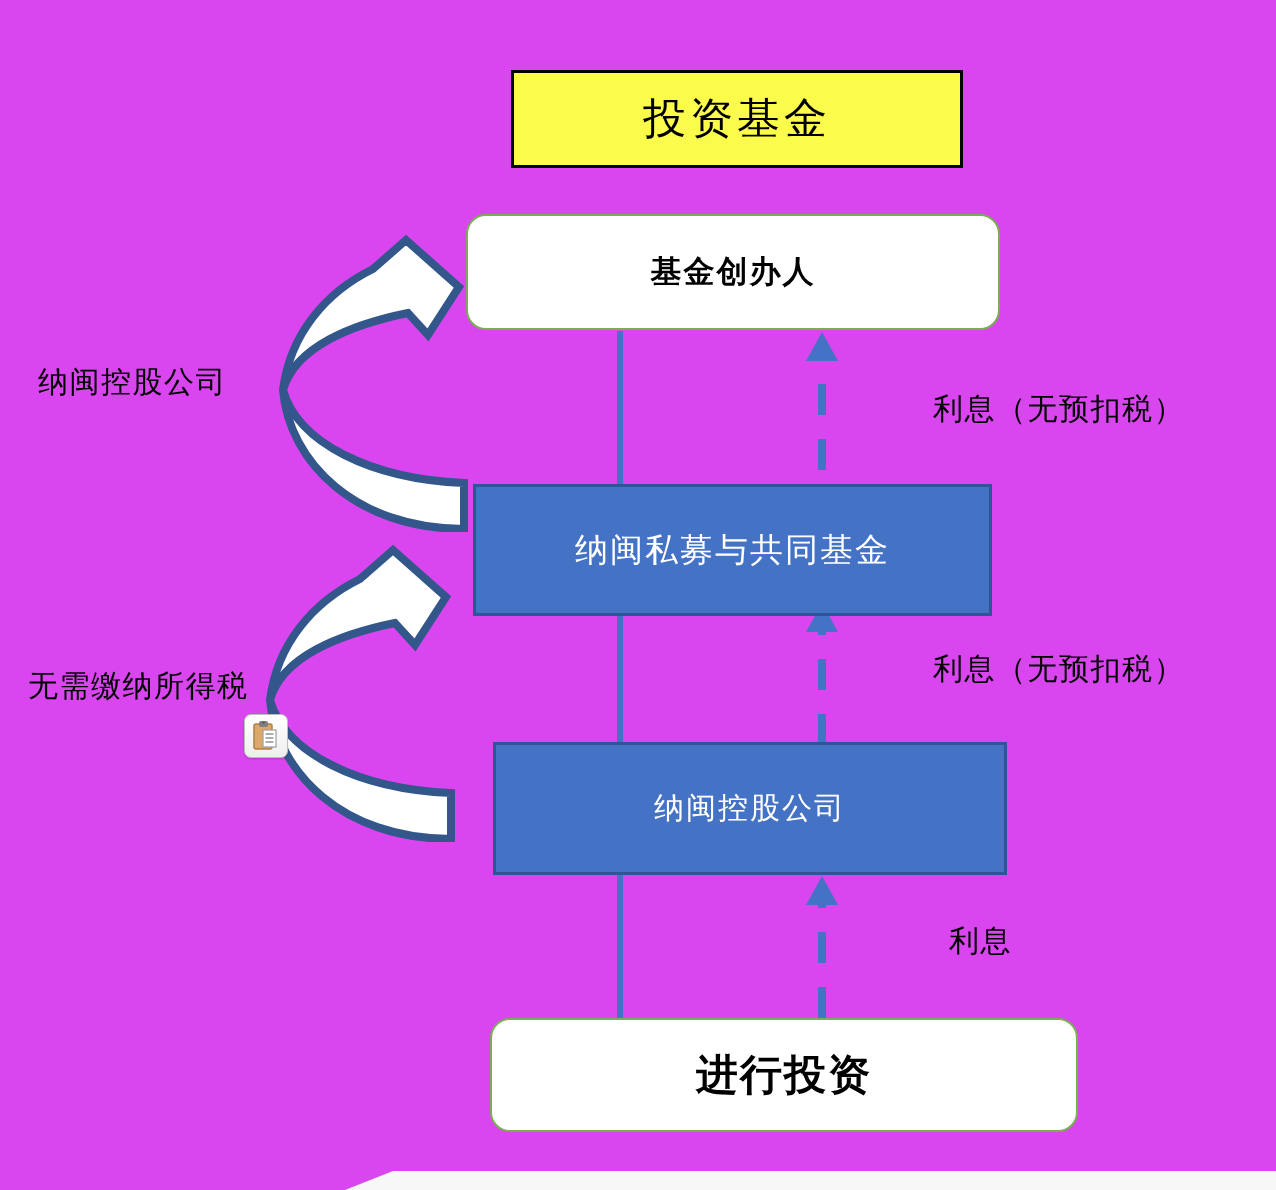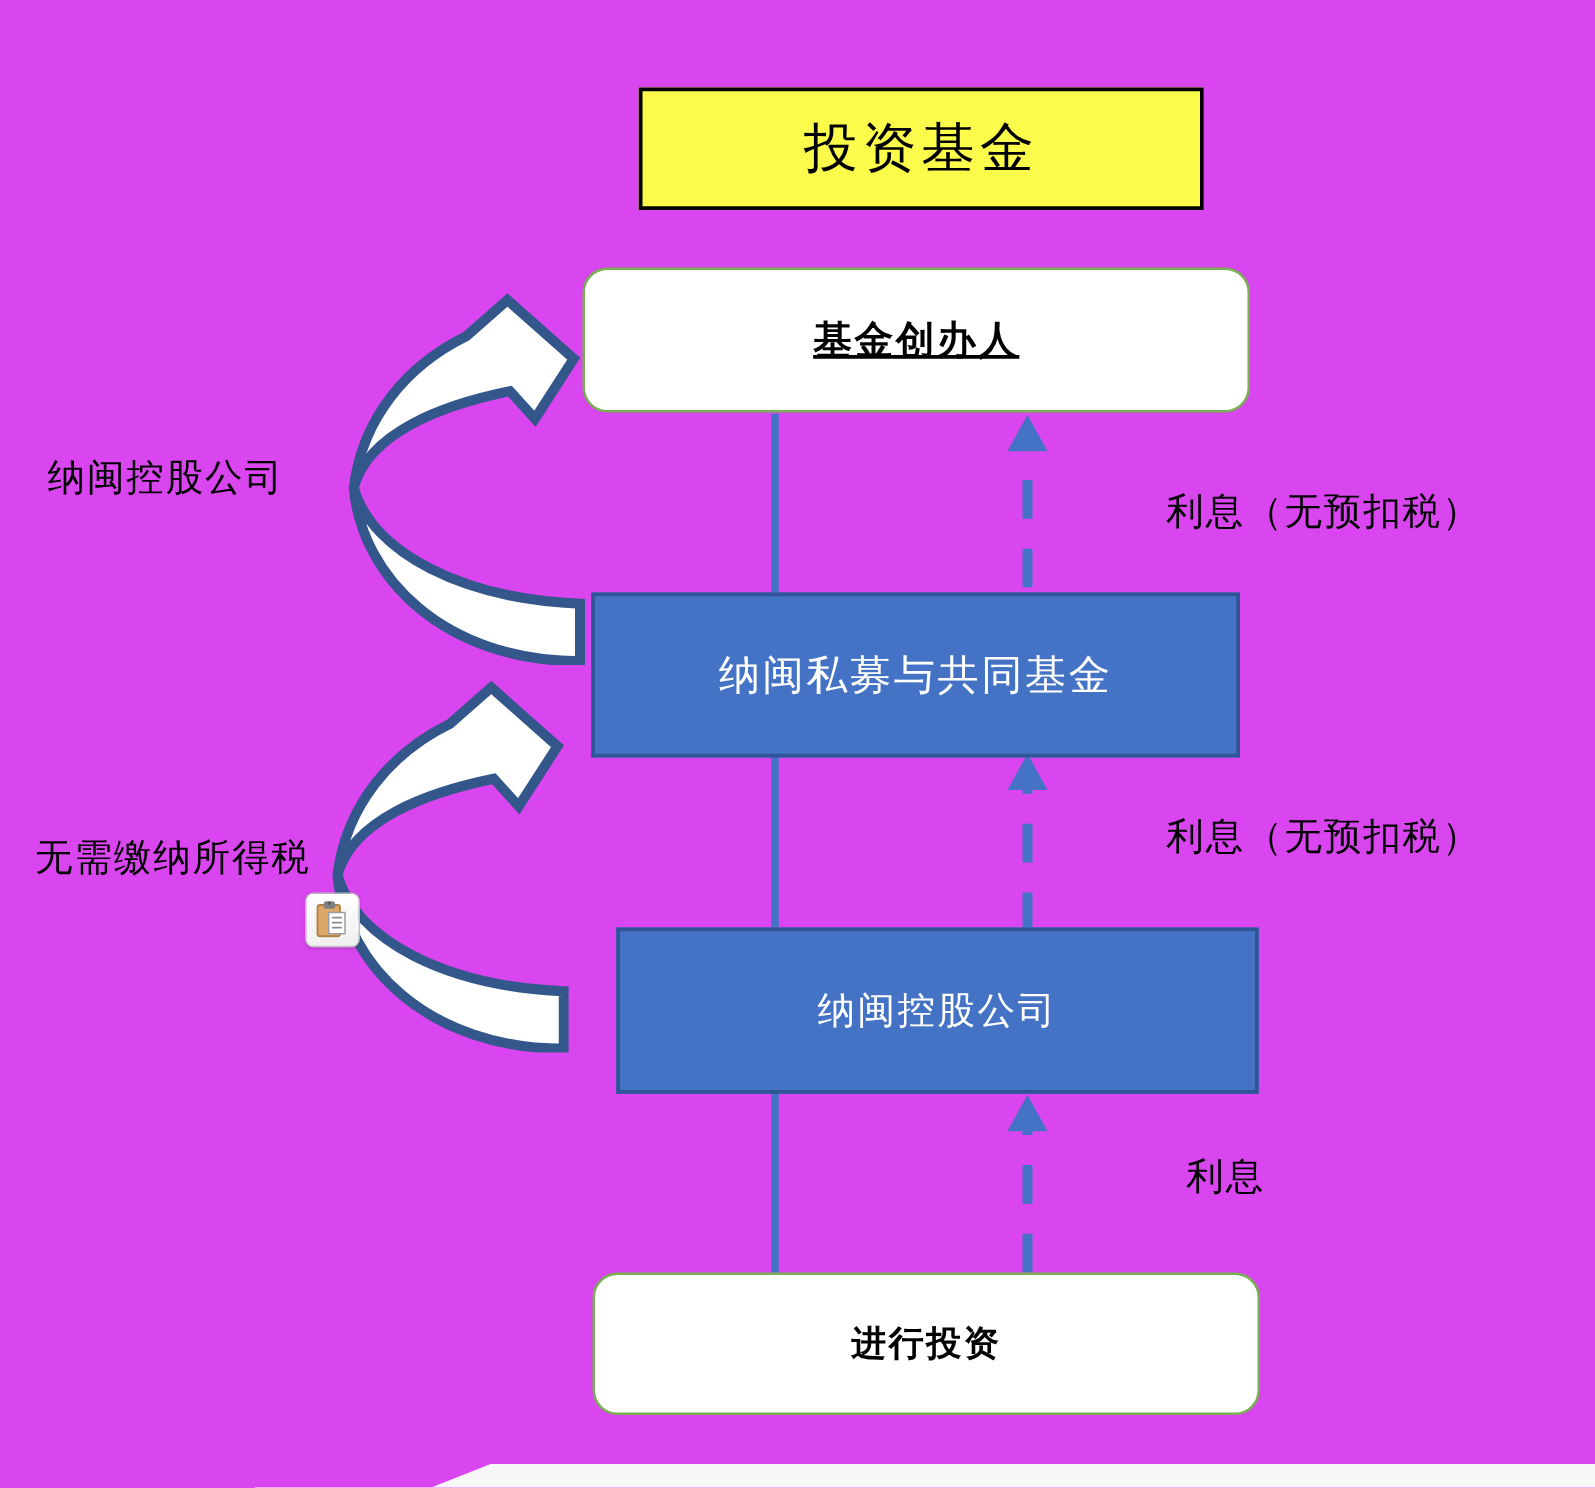--- a/index.html
+++ b/index.html
@@ -3,24 +3,24 @@
 <meta charset="utf-8">
 <style>
   html,body{margin:0;padding:0;background:#ffffff;}
   body{font-family:"DejaVu Serif","Liberation Serif",serif;color:#000;}
   .canvas{position:relative;width:1276px;height:1190px;background:#d946ef;overflow:hidden;}
 
   .node{position:absolute;display:flex;align-items:center;justify-content:center;text-align:center;box-sizing:border-box;}
 
   .title-box{left:511px;top:70px;width:452px;height:98px;background:#FBFB4B;border:3px solid #000;font-size:43px;letter-spacing:4px;z-index:2;}
   .green-box{background:#ffffff;border:2px solid #79AE52;border-radius:20px;font-weight:bold;z-index:2;}
-  .founder-box{left:466px;top:214px;width:534px;height:116px;font-size:31px;letter-spacing:2px;text-decoration:underline;}
-  .invest-box{left:474px;top:1018px;width:534px;height:114px;font-size:28px;letter-spacing:2px;}
+  .founder-box{left:466px;top:214px;width:534px;height:116px;font-size:31px;letter-spacing:2px;}
+  .invest-box{left:490px;top:1018px;width:588px;height:114px;font-size:42px;letter-spacing:2px;}
   .blue-box{background:#4472C4;border:3px solid #2F5597;color:#ffffff;font-weight:400;z-index:2;}
-  .fund-box{left:473px;top:474px;width:519px;height:132px;font-size:33px;letter-spacing:2px;}
+  .fund-box{left:473px;top:484px;width:519px;height:132px;font-size:33px;letter-spacing:2px;}
   .holding-box{left:465px;top:742px;width:514px;height:133px;font-size:30px;letter-spacing:2px;margin-left:28px;}
 
   .vline{position:absolute;left:617px;top:331px;width:6px;height:687px;background:#4472C4;z-index:1;}
 
   .dash-arrow{position:absolute;left:800px;width:44px;z-index:1;}
   .dash-arrow svg{display:block;}
 
   .curved-arrow{position:absolute;width:190px;height:300px;z-index:3;}
 
   .side-label{position:absolute;font-size:30px;letter-spacing:1.5px;white-space:nowrap;z-index:2;}

